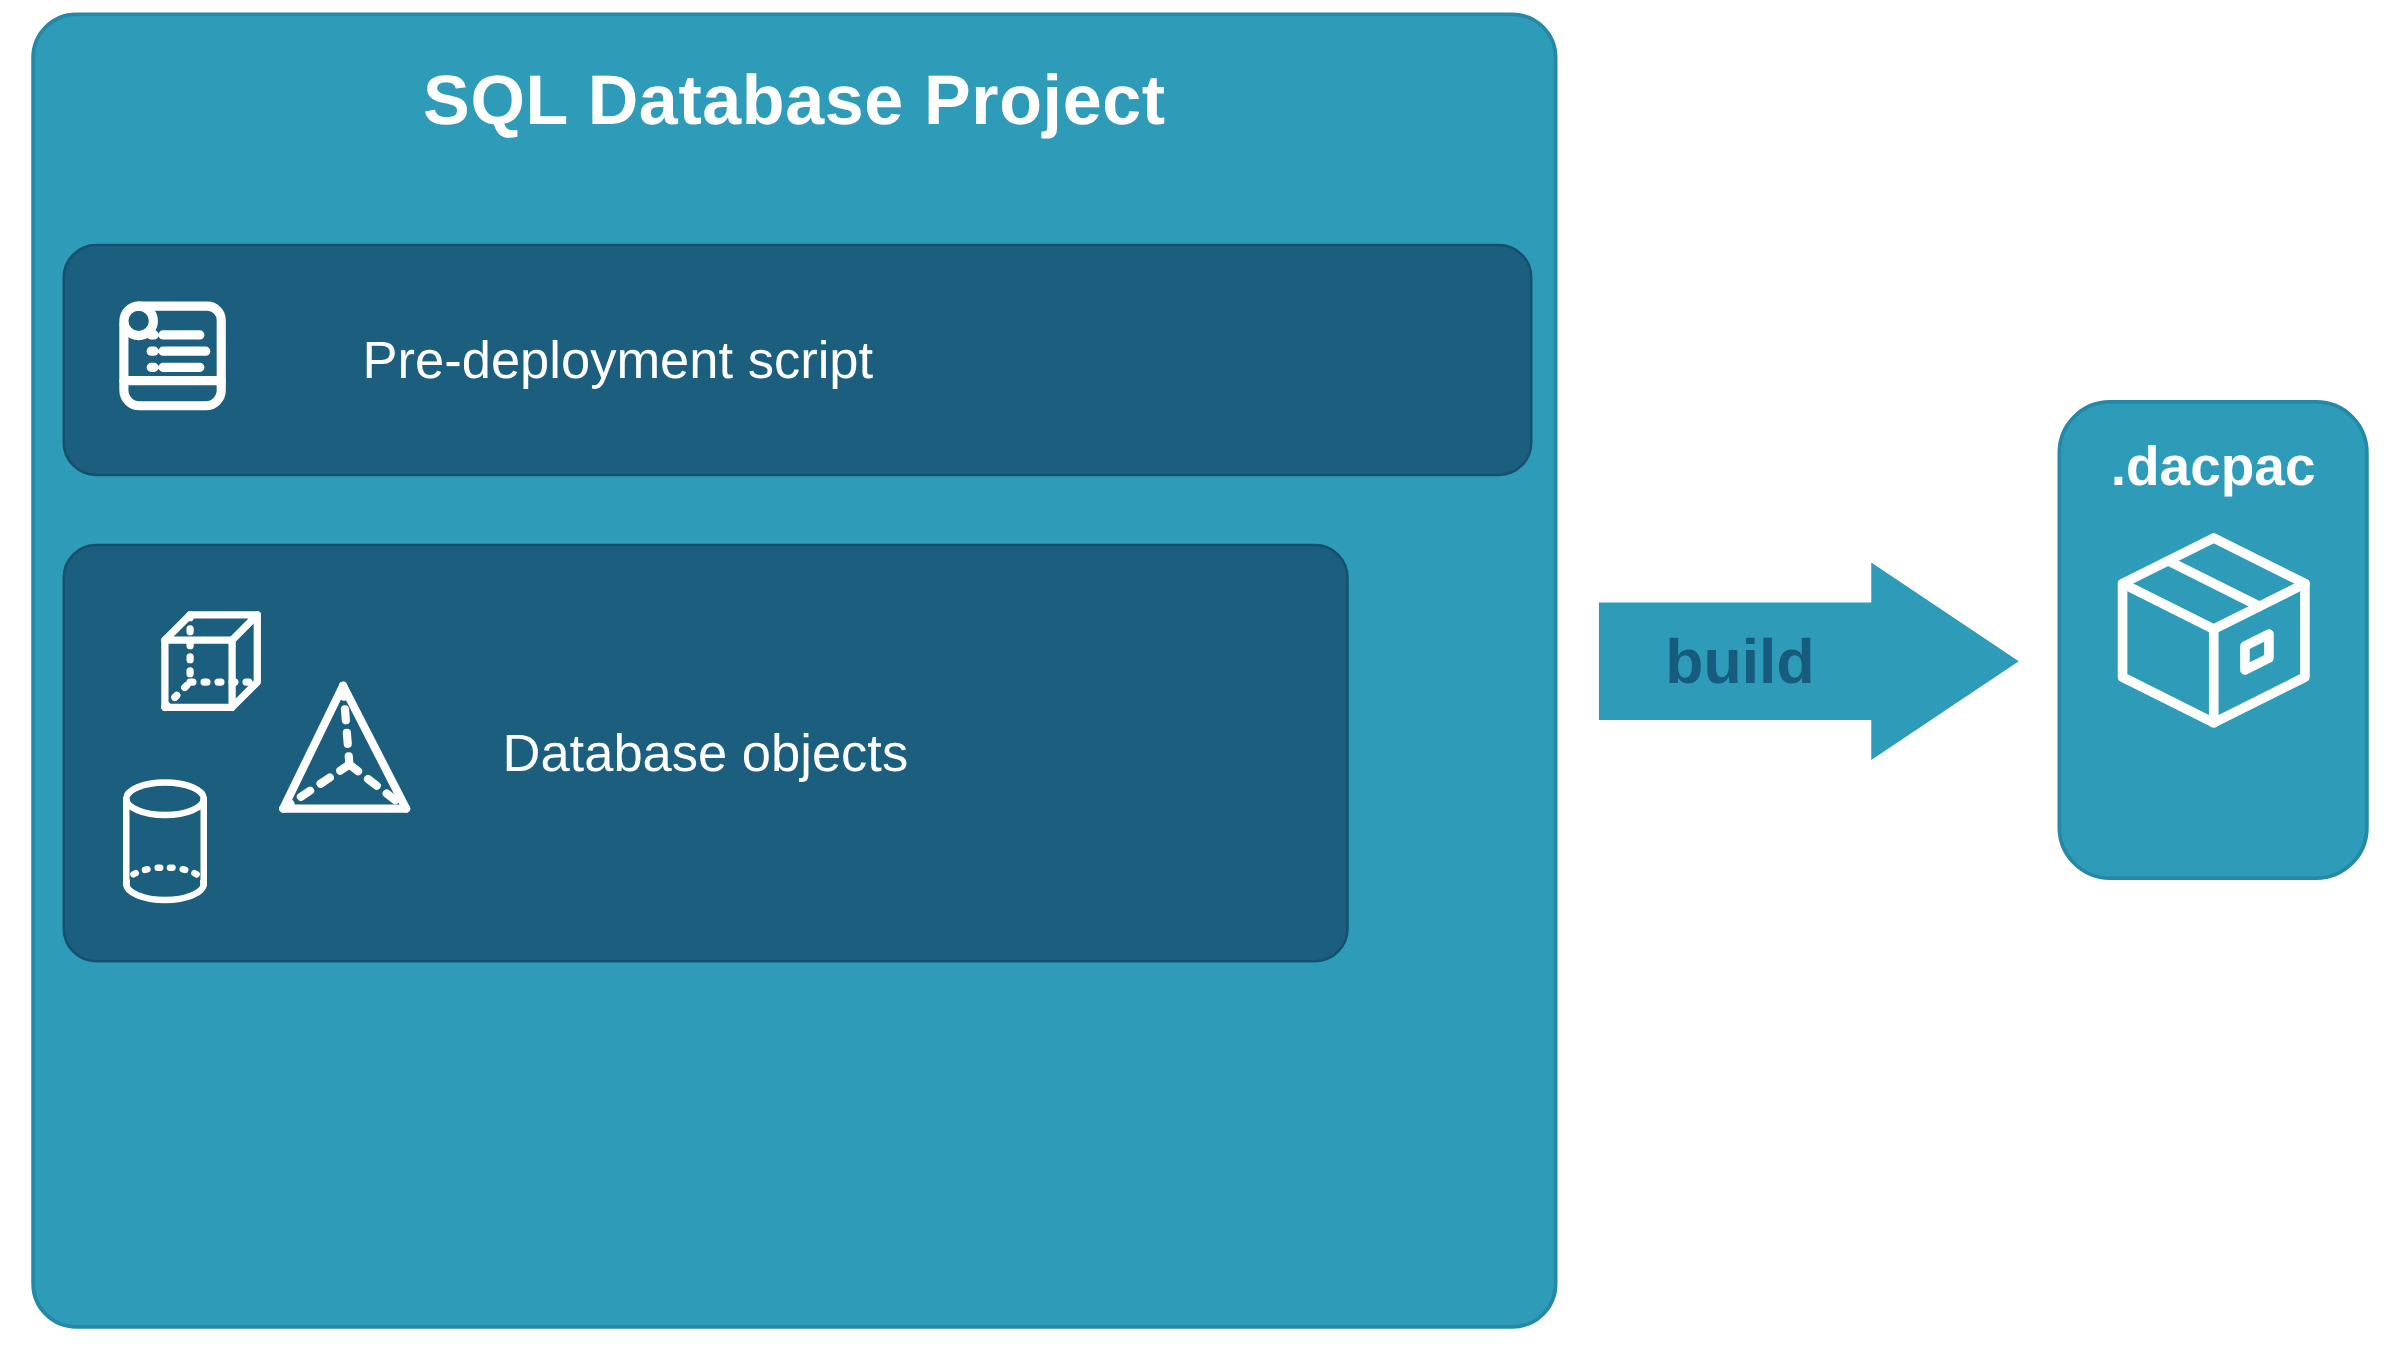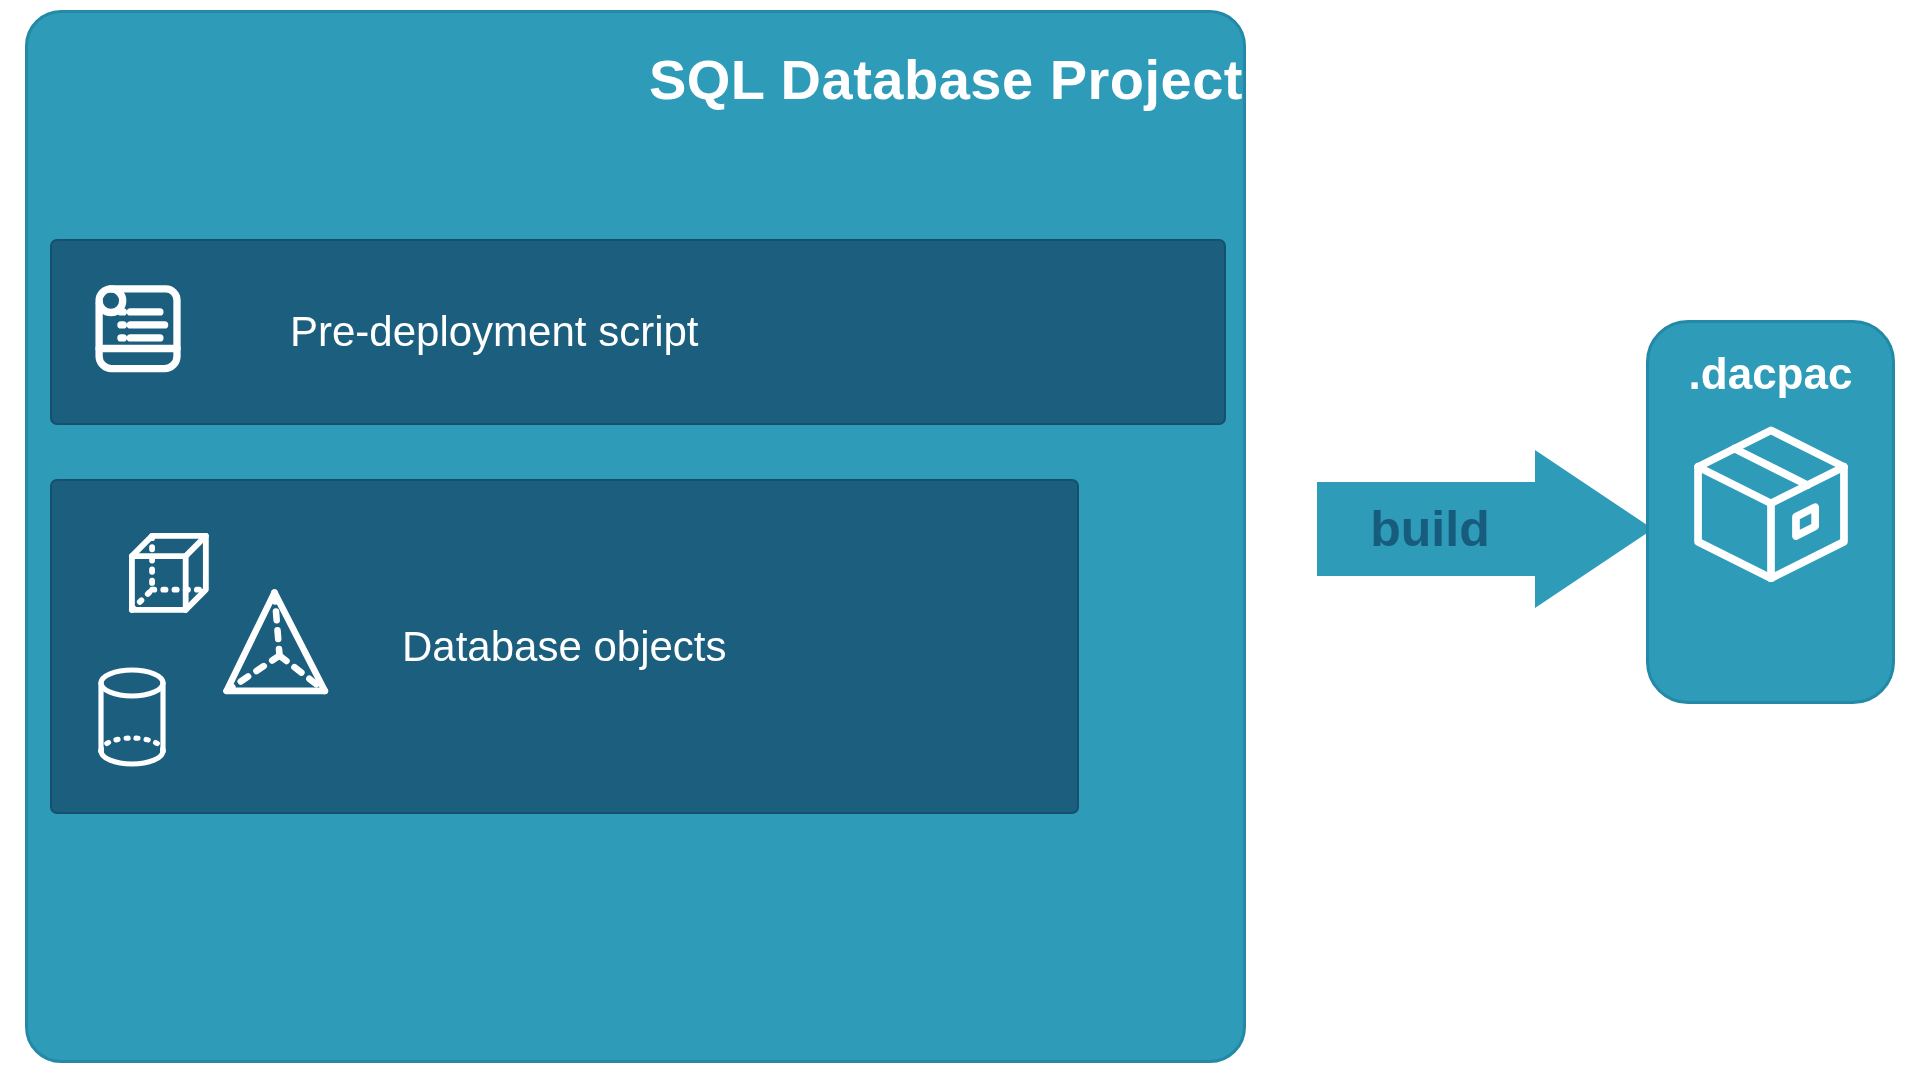--- a/index.html
+++ b/index.html
@@ -13,33 +13,32 @@
 
   
   .project-box {
     position:absolute; left:25px; top:10px; width:1221px; height:1053px;
     background: var(--outer-teal, #2E9CB9);
     border:3px solid var(--outer-border, #2389A6);
     border-radius:36px;
   }
   .project-title {
     position:absolute; top:34px; left:0; width:100%;
-    text-align:right;
+    text-align:center;
     color: var(--text-white, #FFFFFF);
     font-size:56px; font-weight:600; letter-spacing:0.5px;
   }
 
   
   .inner-box {
     position:absolute;
     background: var(--inner-blue, #1B5E7E);
     border:2px solid var(--inner-border, #15506C);
-    border-radius:7px;
+    border-radius:27px;
     color: var(--text-white, #FFFFFF);
-    margin-top: 44px;
   }
   .box-pre  { left:22px; top:182px; width:1176px; height:186px; display:flex; align-items:center; padding-left:30px; gap:90px; }
   .box-objects { left:22px; top:422px; width:1029px; height:335px; }
   .box-post { left:22px; top:809px; width:1180px; height:199px; display:flex; align-items:center; padding-left:30px; gap:90px; }
 
   .inner-label { font-size:42px; color: var(--text-white, #FFFFFF); }
   .objects-text {
     position:absolute; left:350px; top:50%; transform:translateY(-50%);
     line-height:60px;
   }
@@ -48,21 +47,21 @@
   .scroll-icon svg { width:118px; height:118px; }
 
   .cube-icon     { position:absolute; left:62px;  top:37px; }
   .cube-icon svg { width:112px; height:112px; }
   .pyramid-icon  { position:absolute; left:162px; top:99px; }
   .pyramid-icon svg { width:126px; height:126px; }
   .cylinder-icon { position:absolute; left:30px;  top:178px; }
   .cylinder-icon svg { width:100px; height:120px; }
 
   
-  .build-arrow { position:absolute; left:1279px; top:450px; width:336px; height:158px;margin-left:38px; }
+  .build-arrow { position:absolute; left:1279px; top:450px; width:336px; height:158px; }
   .build-arrow svg { position:absolute; left:0; top:0; width:336px; height:158px; }
   .build-arrow polygon { fill: var(--arrow-teal, #2E9CB9); }
   .arrow-label {
     position:absolute; left:0; top:0; width:226px; height:158px;
     display:flex; align-items:center; justify-content:center;
     color: var(--build-text, #175C7C);
     font-size:50px; font-weight:bold;
   }
 
   

